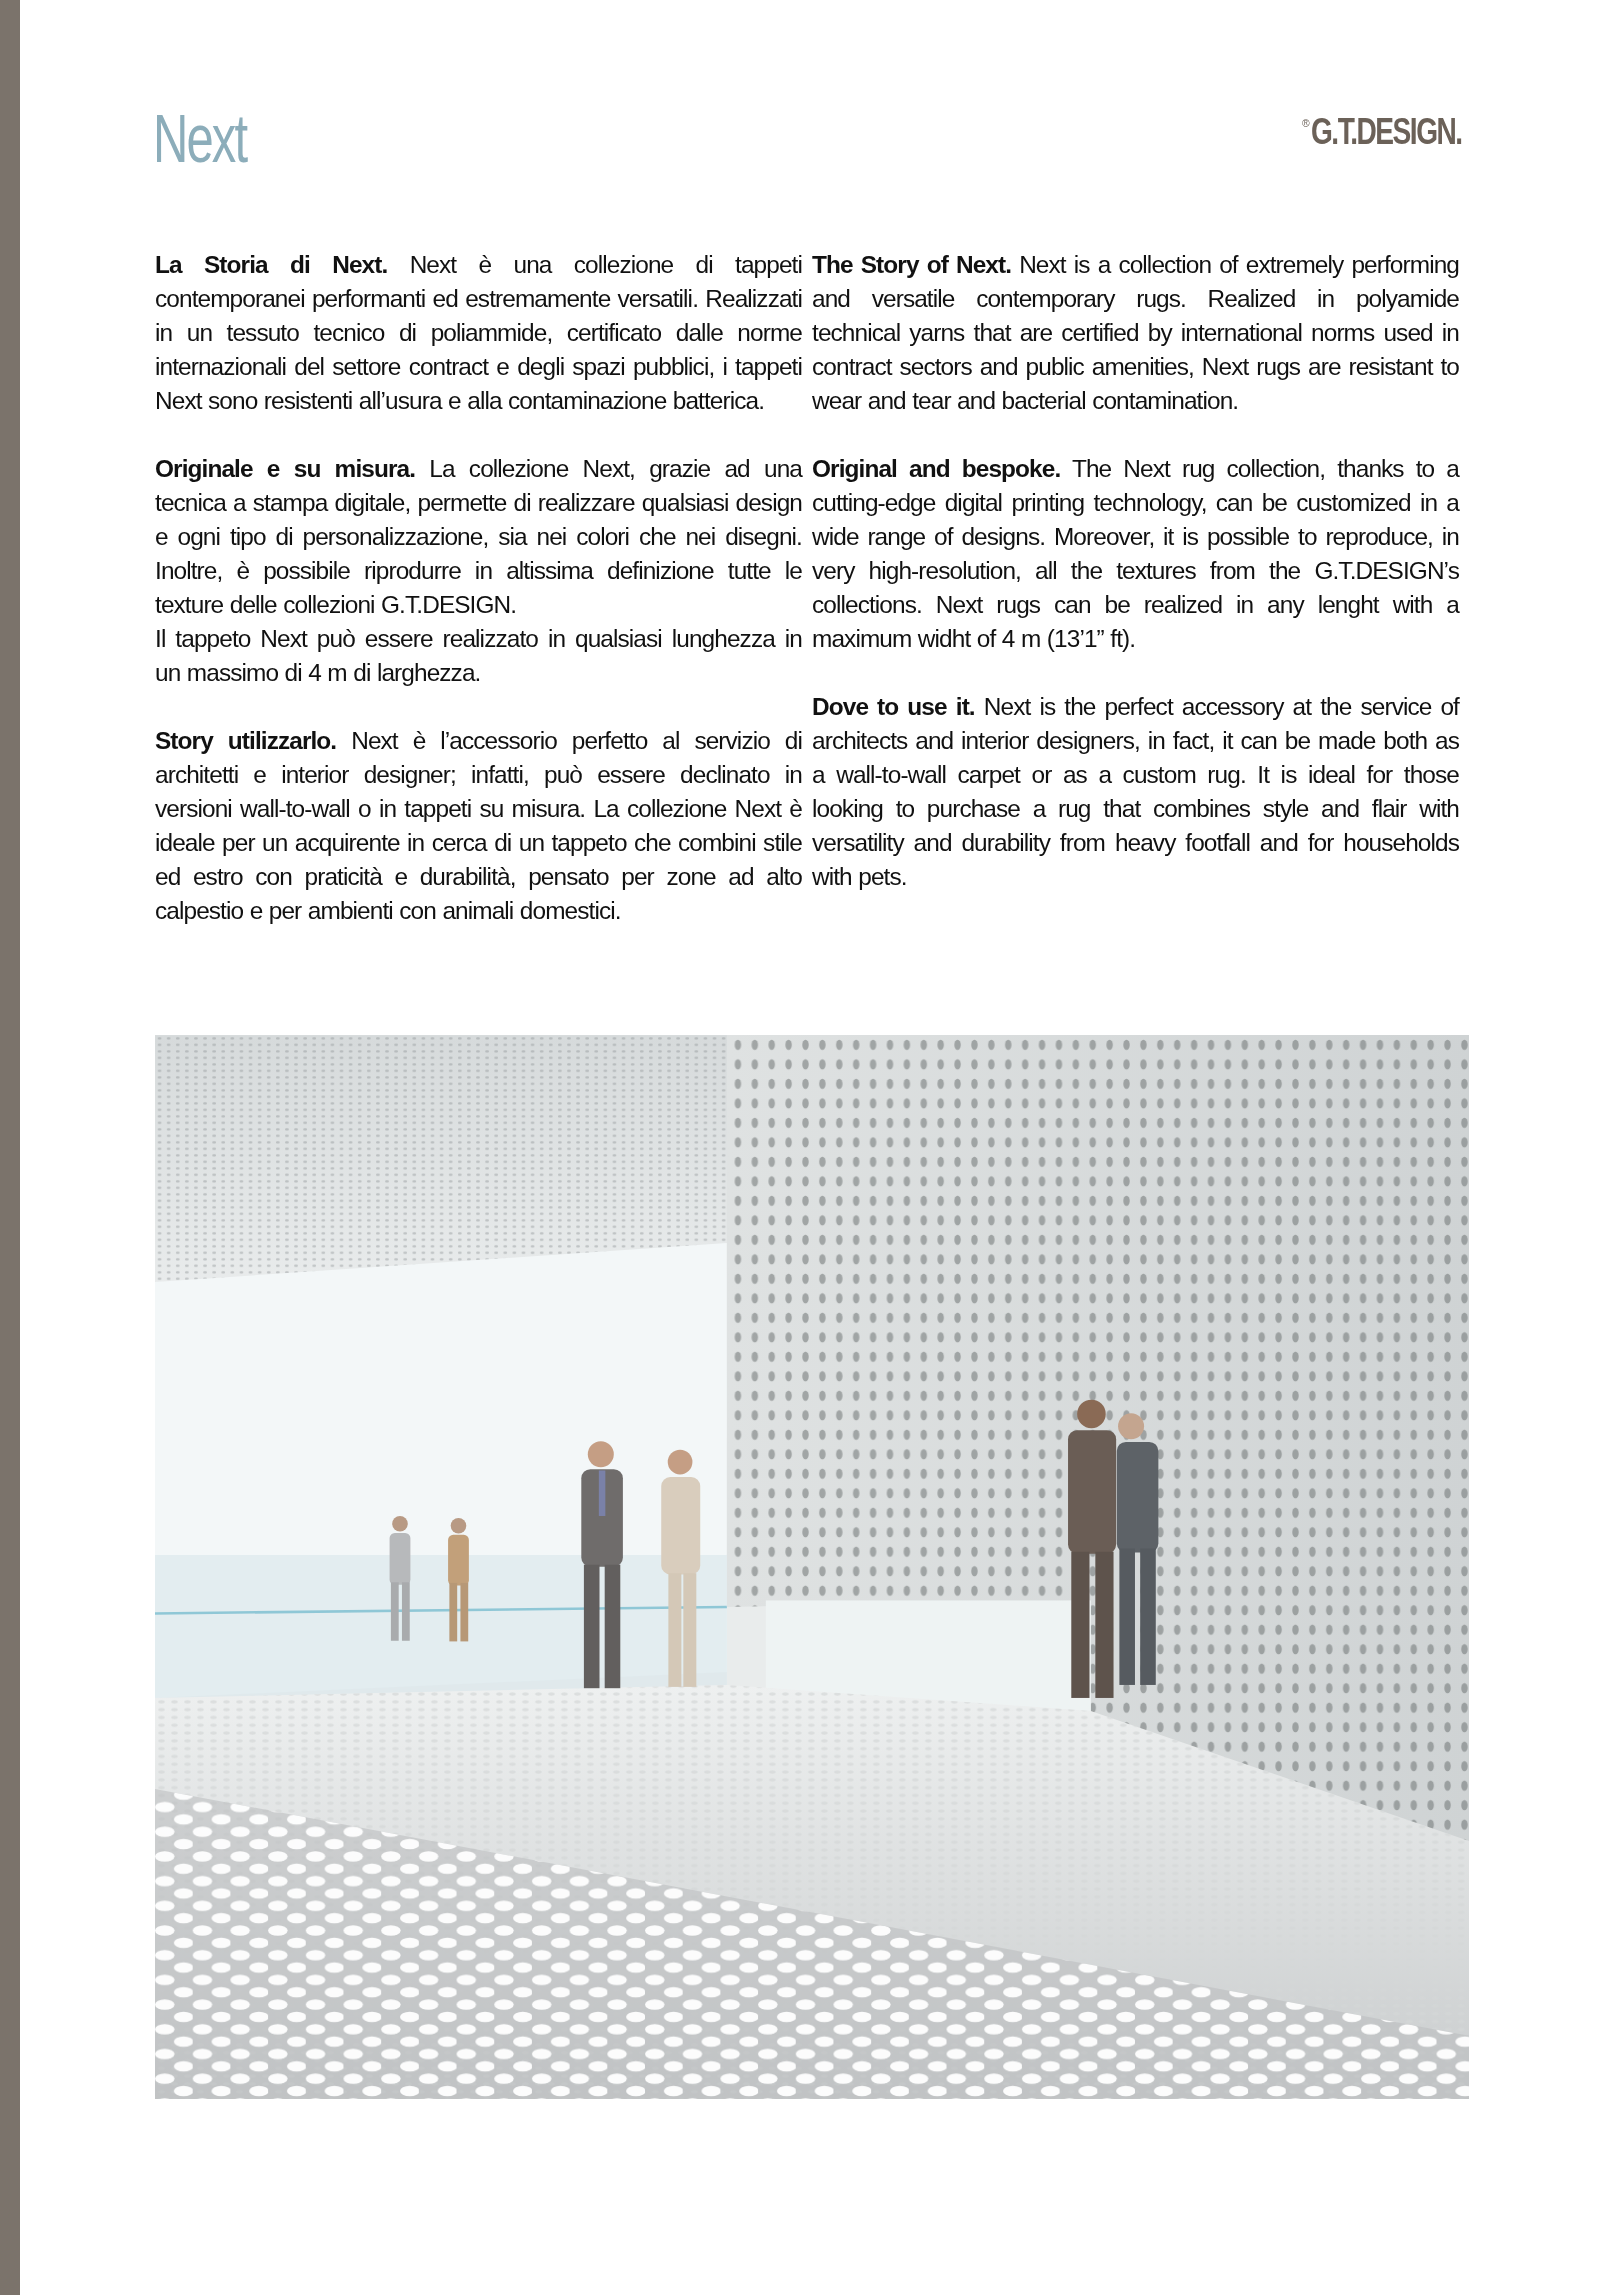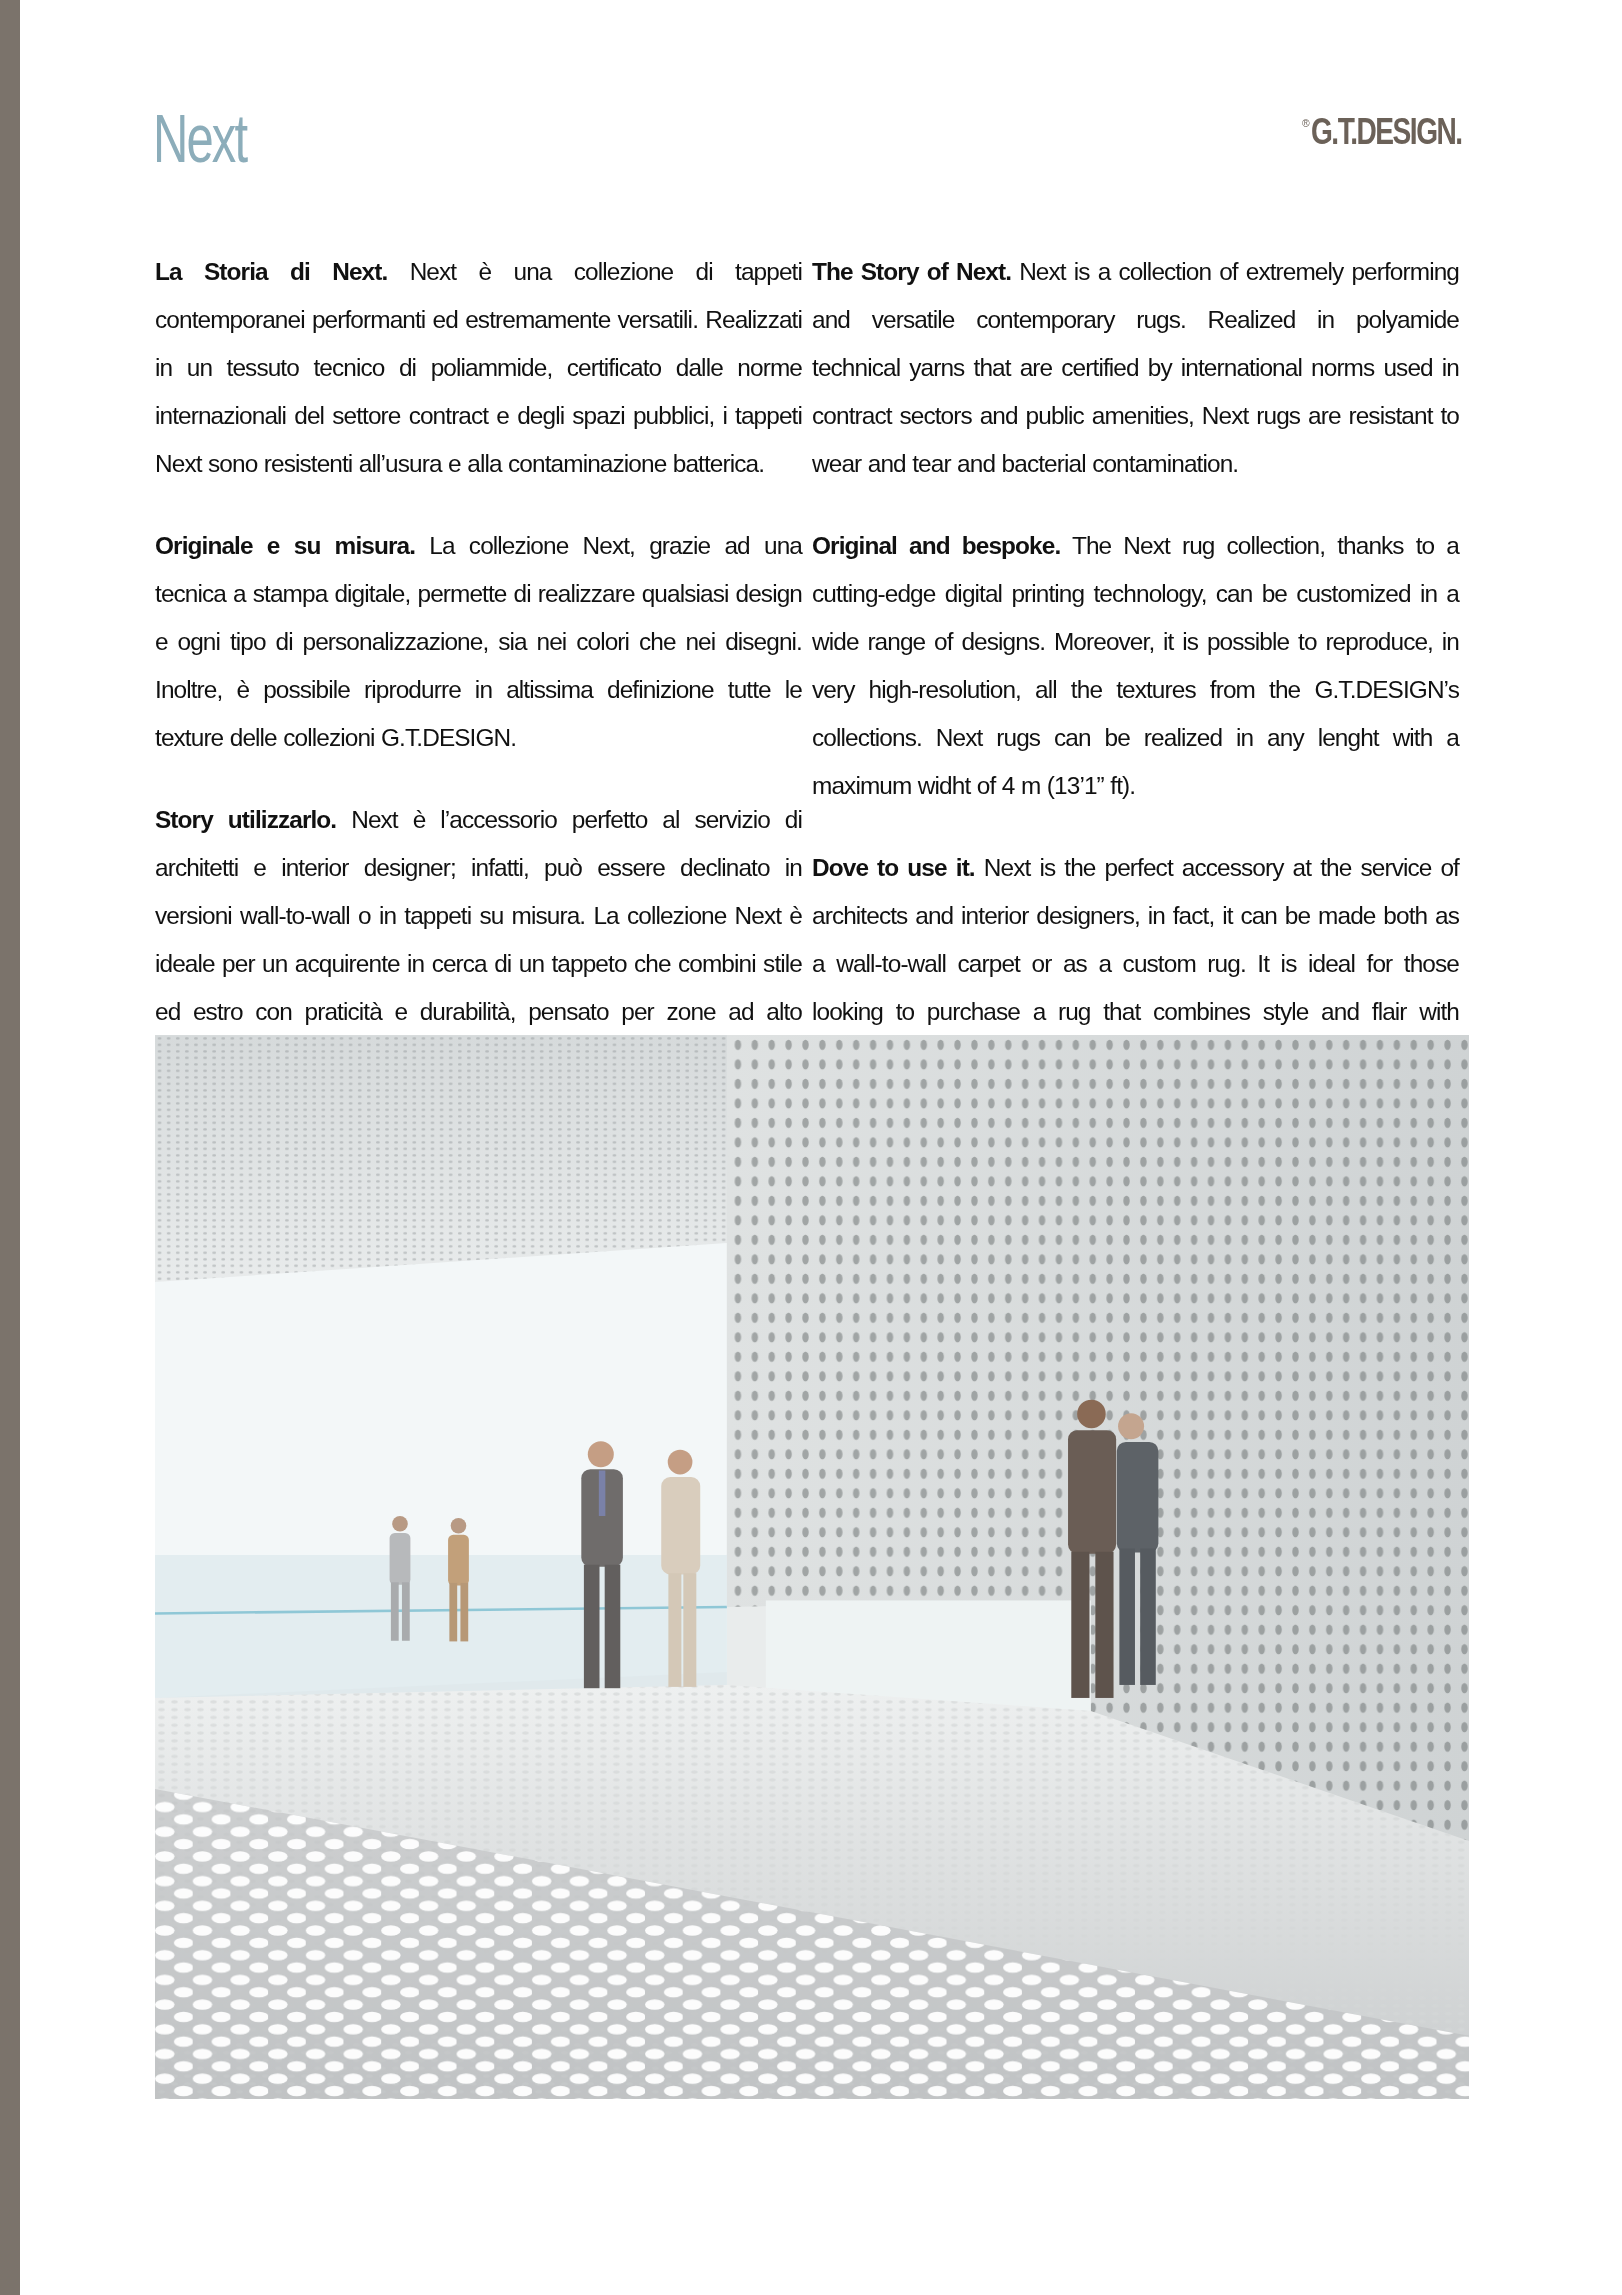--- a/index.html
+++ b/index.html
@@ -5,21 +5,21 @@
   html, body { margin: 0; padding: 0; background: #ffffff; }
   body { width: 1623px; height: 2295px; position: relative; overflow: hidden; font-family: "Liberation Sans", sans-serif; }
   .side-bar { position: absolute; left: 0; top: 0; width: 20px; height: 2295px; background: #7b736b; }
   .page-title { position: absolute; left: 153px; top: 104px; font-family: "Liberation Sans", sans-serif; font-weight: normal; font-size: 68px; color: #8cadba; letter-spacing: -2.6px; transform: scaleX(0.72); transform-origin: left top; line-height: 1; }
   .brand { position: absolute; left: 1302px; top: 114px; display: flex; align-items: flex-start; color: #6b6158; }
   .brand .reg { font-size: 10.4px; margin-top: 3.9px; margin-right: 1.3px; font-family: "Liberation Sans", sans-serif; }
   .brand .name { font-family: "Liberation Sans", sans-serif; font-weight: bold; font-size: 36px; letter-spacing: -1.9px; transform: scaleX(0.78); transform-origin: left top; line-height: 1; white-space: nowrap; }
   .col { position: absolute; top: 248px; width: 647px; font-family: "Liberation Sans", sans-serif; color: #111; }
   .col-left { left: 155px; }
   .col-right { left: 812px; }
-  .para { margin: 0 0 34px 0; font-size: 24.4px; line-height: 48px; text-align: justify; letter-spacing: -0.9px; word-spacing: 0.6px; }
+  .para { margin: 0 0 34px 0; font-size: 24.4px; line-height: 34px; text-align: justify; letter-spacing: -0.9px; word-spacing: 0.6px; }
   .para b { font-weight: bold; }
   .para .line2 { display: block; }
   .photo { position: absolute; left: 155px; top: 1035px; width: 1314px; height: 1064px; overflow: hidden; background: #e9ecec; }
   .photo svg { display: block; }
 </style>
 </head>
 <body>
 
 <div class="side-bar"></div>
 
@@ -31,20 +31,21 @@
 </div>
 
 <div class="col col-left">
   <p class="para">
     <b>La Storia di Next.</b>
     <span>Next è una collezione di tappeti contemporanei performanti ed estremamente versatili. Realizzati in un tessuto tecnico di poliammide, certificato dalle norme internazionali del settore contract e degli spazi pubblici, i tappeti Next sono resistenti all’usura e alla contaminazione batterica.</span>
   </p>
   <p class="para">
     <b>Originale e su misura.</b>
     <span>La collezione Next, grazie ad una tecnica a stampa digitale, permette di realizzare qualsiasi design e ogni tipo di personalizzazione, sia nei colori che nei disegni. Inoltre, è possibile riprodurre in altissima definizione tutte le texture delle collezioni G.T.DESIGN.</span>
+    <span class="line2">Il tappeto Next può essere realizzato in qualsiasi lunghezza in un massimo di 4 m di larghezza.</span>
   </p>
   <p class="para">
     <b>Story utilizzarlo.</b>
     <span>Next è l’accessorio perfetto al servizio di architetti e interior designer; infatti, può essere declinato in versioni wall-to-wall o in tappeti su misura. La collezione Next è ideale per un acquirente in cerca di un tappeto che combini stile ed estro con praticità e durabilità, pensato per zone ad alto calpestio e per ambienti con animali domestici.</span>
   </p>
 </div>
 
 <div class="col col-right">
   <p class="para">
     <b>The Story of Next.</b>

